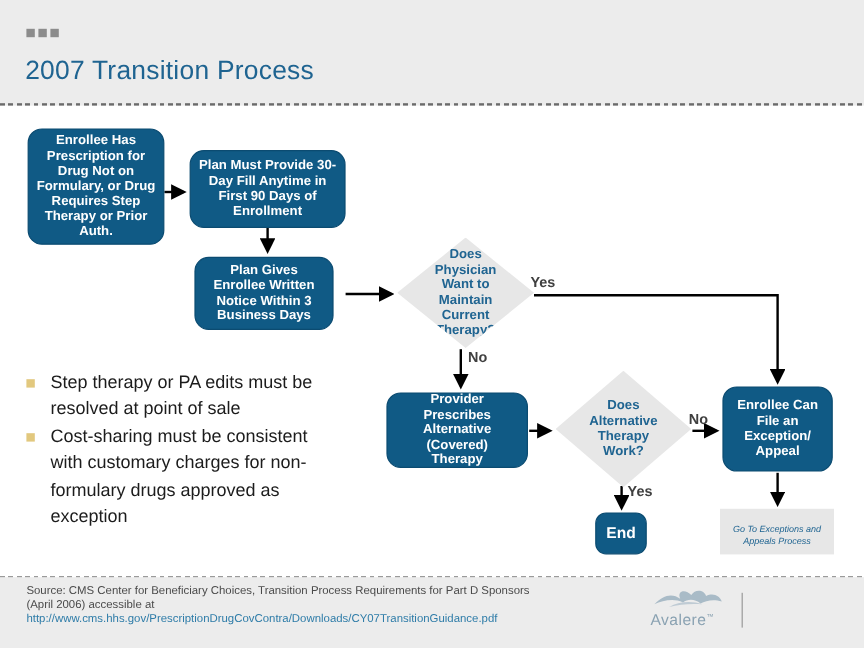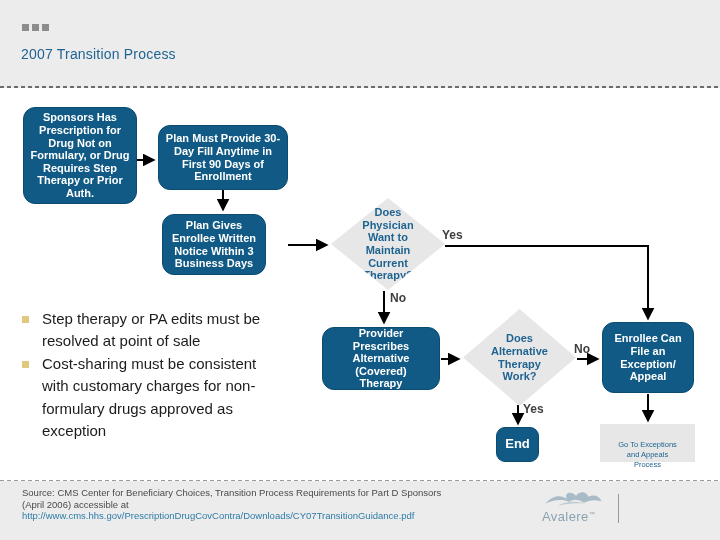--- a/index.html
+++ b/index.html
@@ -7,21 +7,21 @@
     width:720px;height:540px;position:relative;overflow:hidden;
     background:#ffffff;
     font-family:"Liberation Sans",sans-serif;
   }
   .slide{position:relative;width:720px;height:540px;}
 
   
   .header-band{position:absolute;left:0;top:0;width:720px;height:88px;background:#ECECEC;}
   .deco-squares{position:absolute;left:22px;top:24px;display:flex;gap:3px;}
   .deco-squares i{display:block;width:7px;height:7px;background:#8C8C8C;}
-  .slide-title{position:absolute;left:21px;top:46px;font-size:14px;color:#1F6491;letter-spacing:0.2px;}
+  .slide-title{position:absolute;left:21px;top:46px;font-size:22px;color:#1F6491;letter-spacing:0.2px;}
   .dotted-top{position:absolute;left:0;top:86px;width:720px;height:2px;
     background:repeating-linear-gradient(90deg,#6B6B6B 0 4px,transparent 4px 7px);}
 
   
   .footer-band{position:absolute;left:0;top:481px;width:720px;height:59px;background:#ECECEC;}
   .dotted-bottom{position:absolute;left:0;top:480px;width:720px;height:1px;
     background:repeating-linear-gradient(90deg,#9A9A9A 0 4px,transparent 4px 7px);}
   .source{position:absolute;left:22px;top:487px;width:470px;font-size:9.5px;color:#4A4A4A;line-height:1.22;}
   .source a{color:#2E7CA8;cursor:pointer;}
   .logo{position:absolute;left:534px;top:489px;width:84px;height:40px;}
@@ -39,22 +39,22 @@
     box-sizing:border-box;padding:3px 6px;
   }
   .diamond{
     position:absolute;background:#E7E7E7;
     clip-path:polygon(50% 0,100% 50%,50% 100%,0 50%);
     color:#1F6491;font-weight:bold;font-size:11px;line-height:1.15;
     display:flex;align-items:center;justify-content:center;text-align:center;
   }
   .goto-box{
     position:absolute;background:#E7E7E7;color:#1F6491;font-size:7.5px;line-height:1.35;
-    display:flex;align-items:flex-start;justify-content:center;text-align:center;
-    box-sizing:border-box;padding:16px;
+    display:flex;align-items:flex-end;justify-content:center;text-align:center;
+    box-sizing:border-box;padding:6px;font-style:italic;
   }
   .branch-label{position:absolute;color:#404040;font-weight:bold;font-size:12px;}
   .connectors{position:absolute;left:0;top:0;pointer-events:none;}
 
   
   .bullets{position:absolute;left:22px;top:308px;width:262px;list-style:none;margin:0;padding:0;}
   .bullets li{display:flex;margin:0;padding:0;}
   .bullets .sq{flex:0 0 7px;width:7px;height:7px;background:#E2C87E;margin-top:8px;margin-right:13px;}
   .bullets .txt{font-size:15px;color:#1C1C1C;line-height:22.4px;}
 </style>
@@ -83,28 +83,28 @@
     <line x1="288" y1="245" x2="326" y2="245" stroke="#000" stroke-width="2" marker-end="url(#arr)"></line>
     <polyline points="445,246 648,246 648,318" fill="none" stroke="#000" stroke-width="2" marker-end="url(#arr)"></polyline>
     <line x1="384" y1="291" x2="384" y2="322" stroke="#000" stroke-width="2" marker-end="url(#arr)"></line>
     <line x1="441" y1="359" x2="458" y2="359" stroke="#000" stroke-width="2" marker-end="url(#arr)"></line>
     <line x1="577" y1="359" x2="597" y2="359" stroke="#000" stroke-width="2" marker-end="url(#arr)"></line>
     <line x1="518" y1="405" x2="518" y2="423" stroke="#000" stroke-width="2" marker-end="url(#arr)"></line>
     <line x1="648" y1="394" x2="648" y2="420" stroke="#000" stroke-width="2" marker-end="url(#arr)"></line>
   </svg>
 
   <div class="node" style="left:23px;top:107px;width:114px;height:97px;">
-    <span>Sponsors Has Prescription for Drug Not on Formulary, or Drug Requires Step Therapy or Prior Auth.</span>
+    <span>Enrollee Has Prescription for Drug Not on Formulary, or Drug Requires Step Therapy or Prior Auth.</span>
   </div>
 
   <div class="node" style="left:158px;top:125px;width:130px;height:65px;">
     <span>Plan Must Provide 30-Day Fill Anytime in First 90 Days of Enrollment</span>
   </div>
 
-  <div class="node" style="left:162px;top:214px;width:104px;height:61px;">
+  <div class="node" style="left:162px;top:214px;width:116px;height:61px;">
     <span>Plan Gives Enrollee Written Notice Within 3 Business Days</span>
   </div>
 
   <div class="diamond" style="left:331px;top:198px;width:114px;height:92px;">
     <span style="width:72px;">Does Physician Want to Maintain Current Therapy?</span>
   </div>
 
   <div class="node" style="left:322px;top:327px;width:118px;height:63px;padding:3px 10px;justify-content:center;">
     <span>Provider Prescribes Alternative (Covered) Therapy</span>
   </div>

